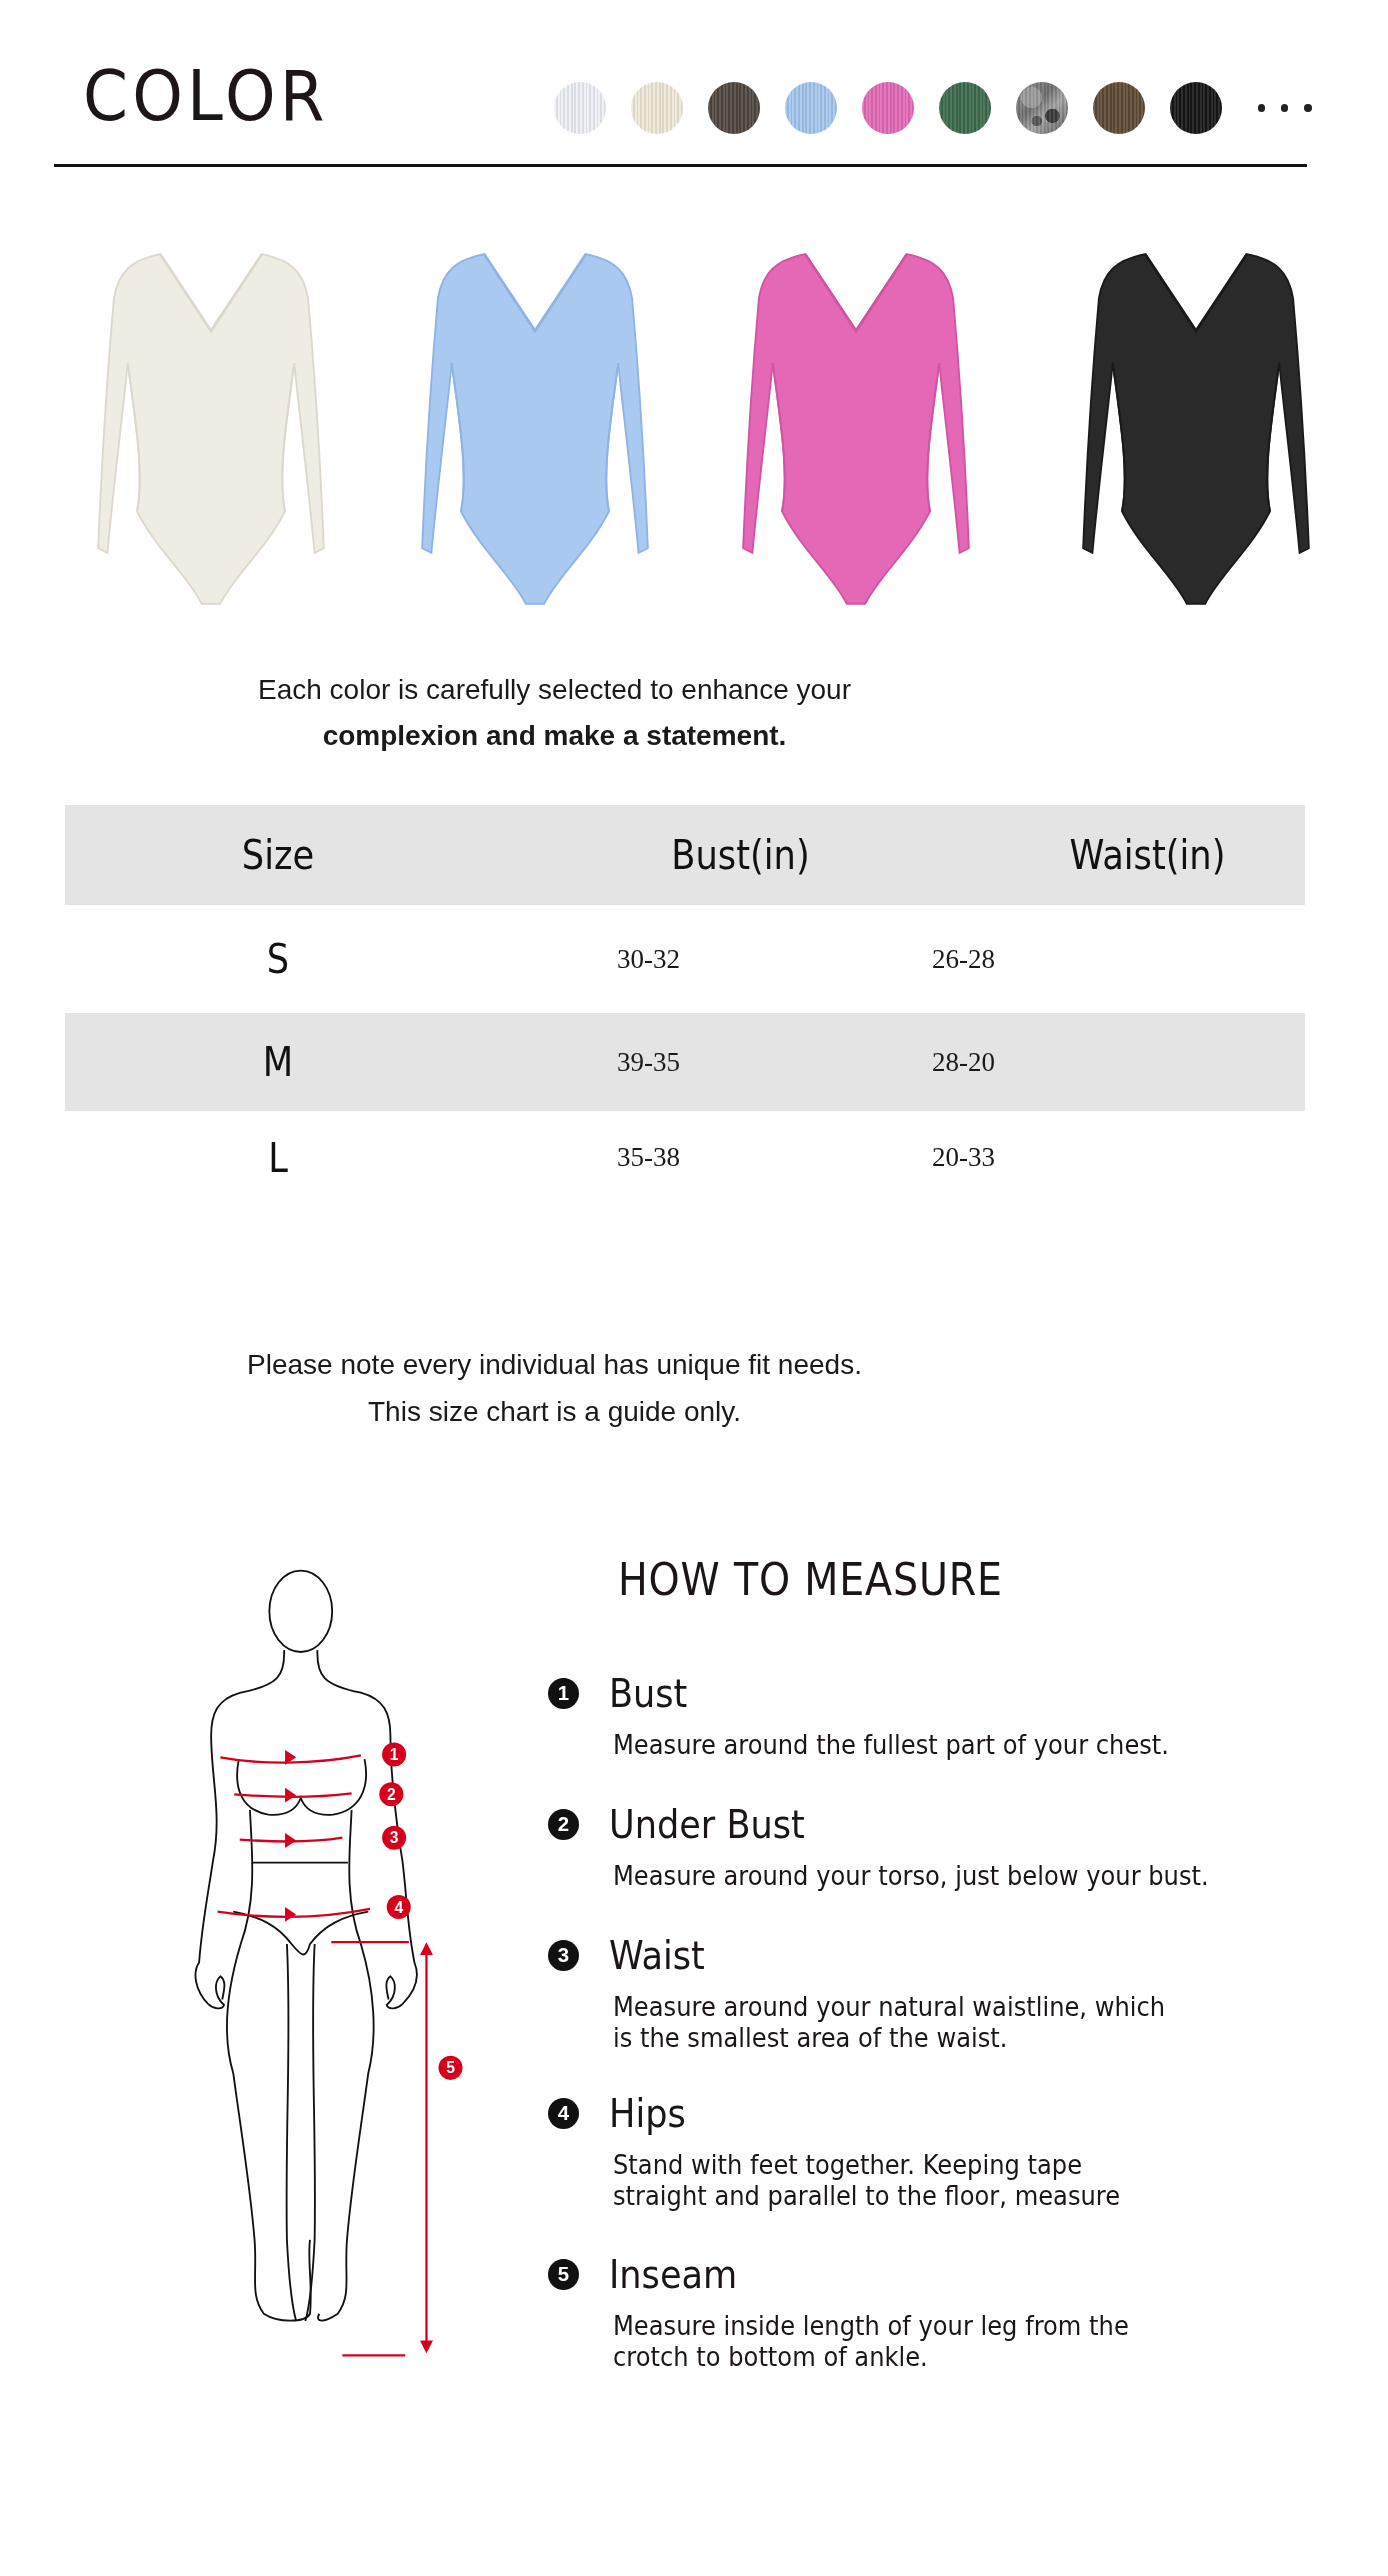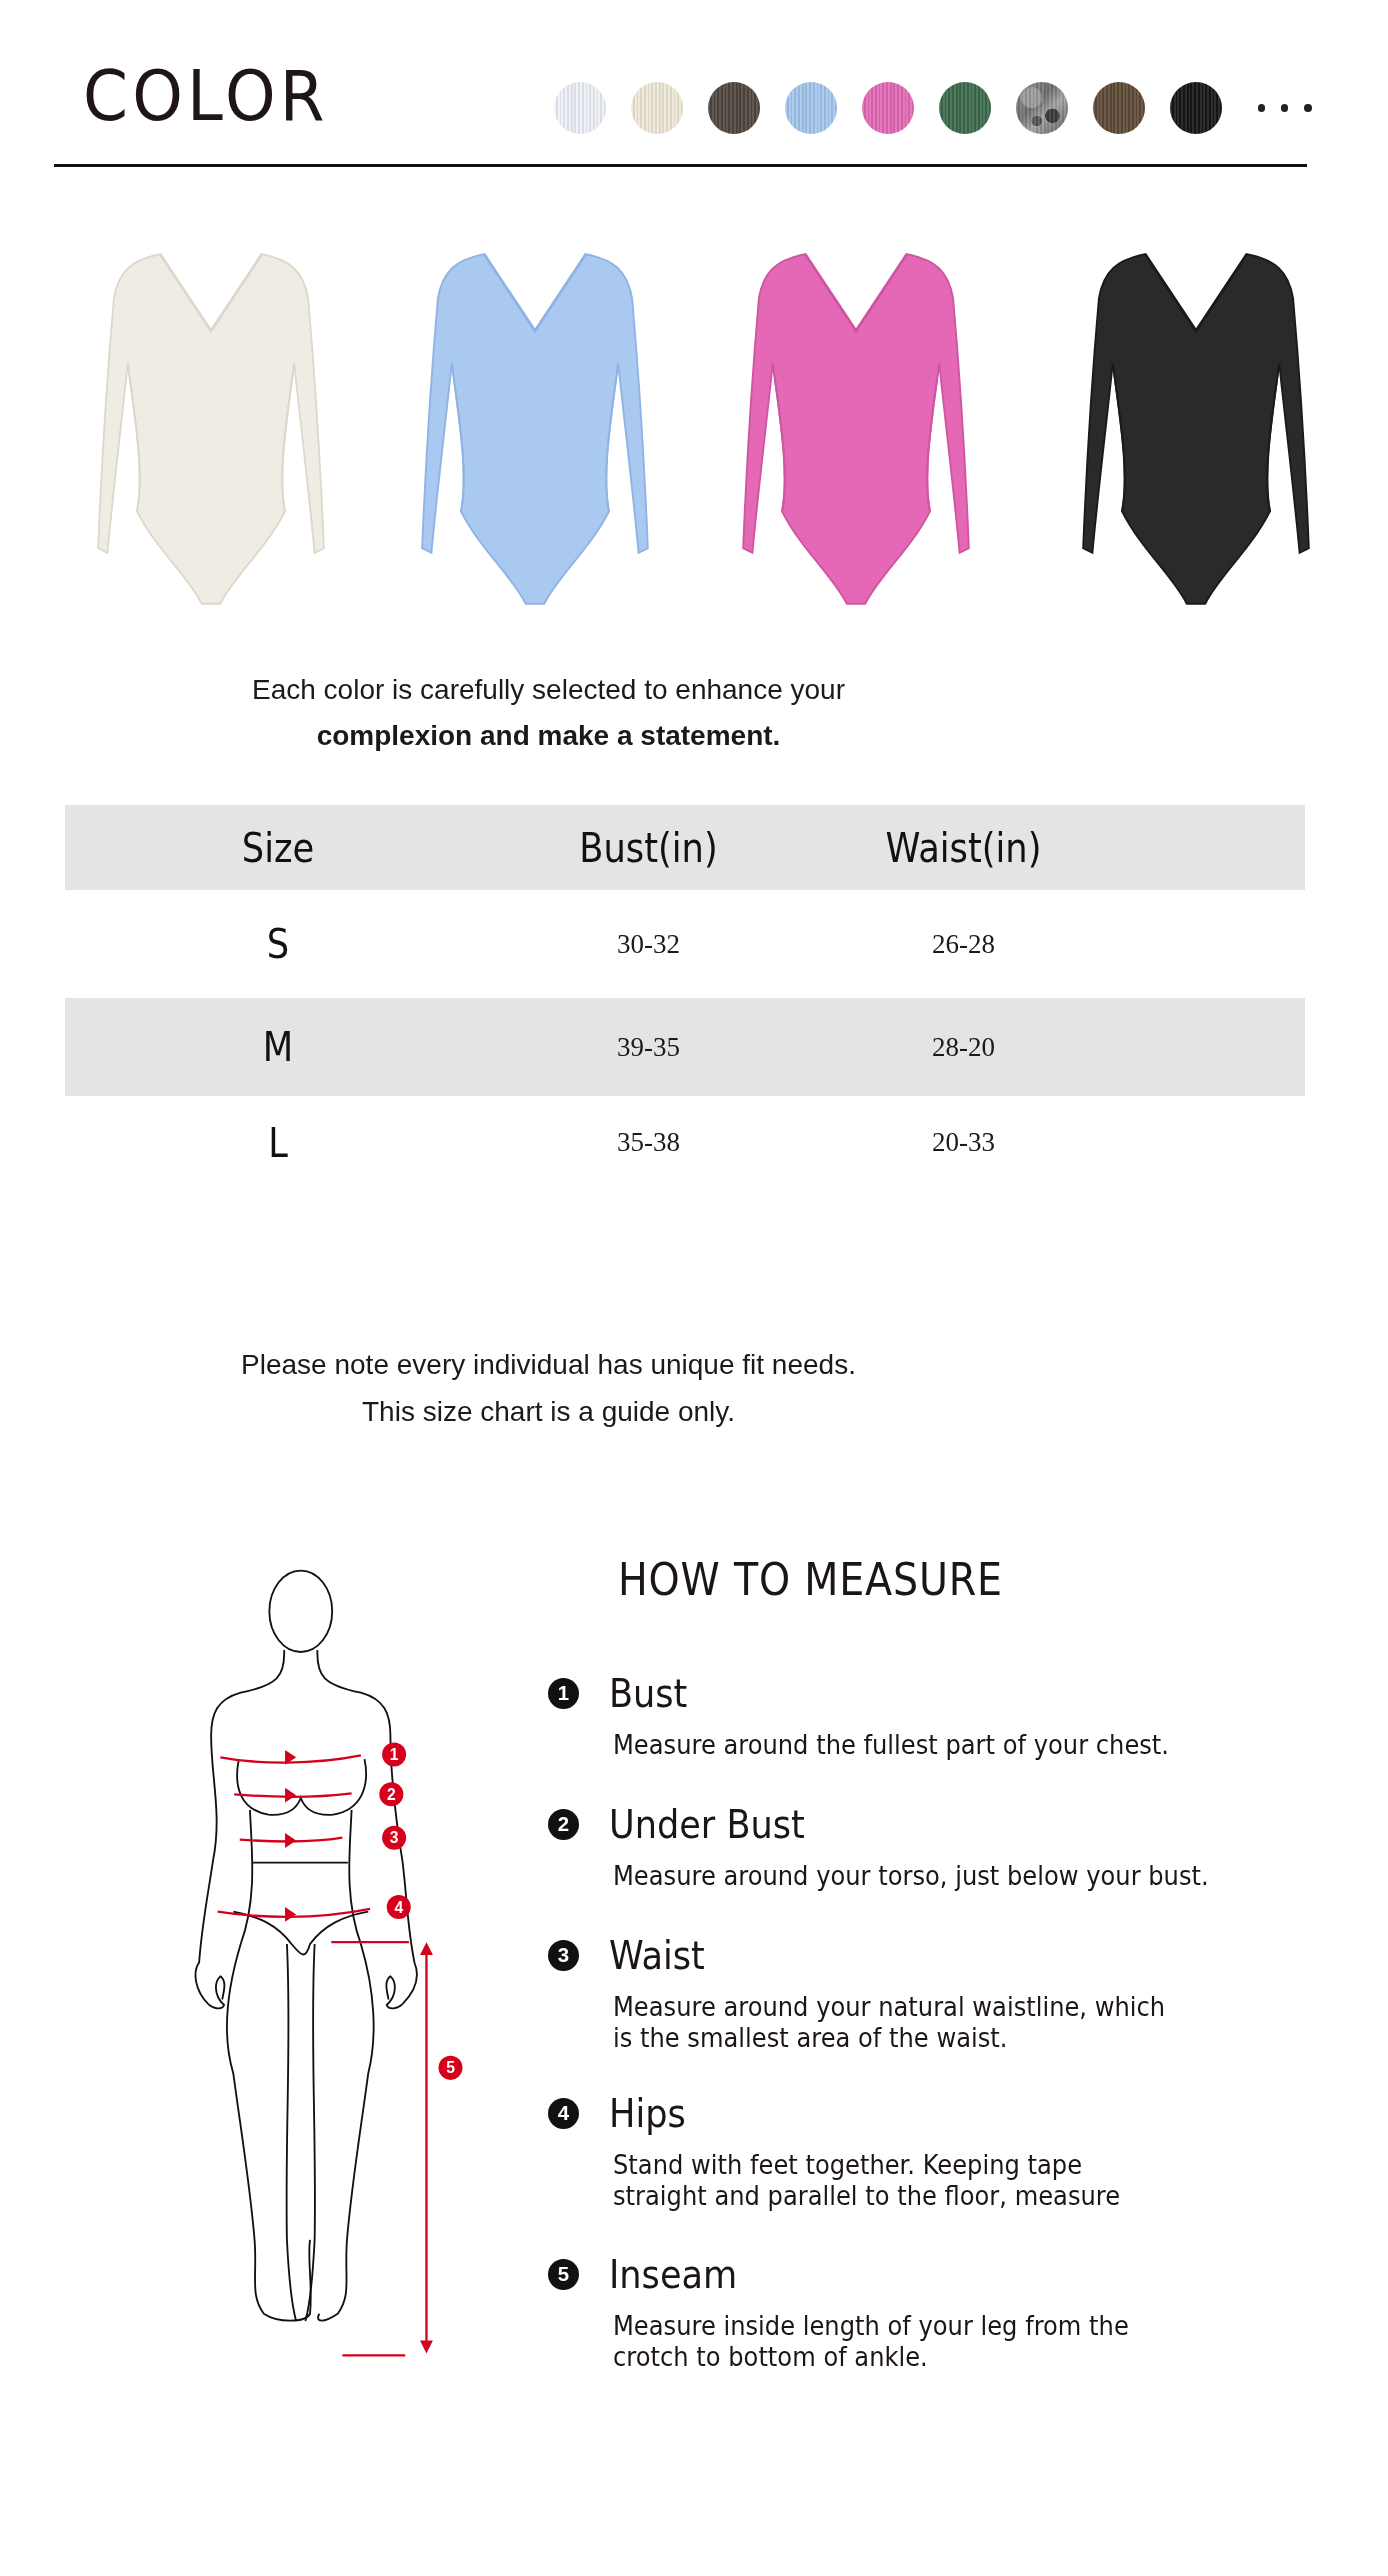--- a/index.html
+++ b/index.html
@@ -14,21 +14,21 @@
   .swatch.marble { background: radial-gradient(circle at 30% 30%, #9a9a9a 0 20%, transparent 21%), radial-gradient(circle at 70% 65%, #3a3a3a 0 14%, transparent 15%), radial-gradient(circle at 40% 75%, #555 0 10%, transparent 11%), linear-gradient(135deg,#8a8a8a,#6e6e6e 40%,#a3a3a3 60%,#5a5a5a); }
   #more-dots { display:flex; gap:15.7px; margin-left:11px; cursor:pointer; }
   #more-dots span { width:7.4px; height:7.4px; border-radius:50%; background:#222; display:block; }
   #header-divider { left:54px; top:164px; width:1253px; height:2.8px; background:#111; }
 
   
   .product { top:243px; width:278px; height:370px; }
   .product svg { width:100%; height:100%; display:block; }
 
   
-  .caption { left:0; width:1097px; text-align:center; font-size:28px; color:#1a1a1a; line-height:1; }
+  .caption { left:6px; width:1097px; text-align:center; font-size:28px; color:#1a1a1a; line-height:1; }
 
   
   #size-table { left:65px; top:805px; width:1240px; }
   .trow { display:flex; align-items:center; }
   .trow.gray { background:#e5e4e5; }
   .cell { text-align:center; }
   .c0 { width:426px; }
   .c1 { width:315px; }
   .c2 { width:315px; }
   .thead .cell { font-size:41px; color:#111; font-family:"DejaVu Sans", sans-serif; transform:scaleX(0.86); }
@@ -95,21 +95,21 @@
       <path d="M95 12 L150 95 L205 12 C235 18 250 30 255 60 C262 140 268 230 272 330 L262 335 C255 260 245 180 240 130 C232 190 222 250 230 290 C210 330 175 360 160 390 L140 390 C125 360 90 330 70 290 C78 250 68 190 60 130 C55 180 45 260 38 335 L28 330 C32 230 38 140 45 60 C50 30 65 18 95 12 Z" fill="#2a2a2a" stroke="#1a1a1a" stroke-width="2"></path>
       <path d="M95 12 L150 95 L205 12" fill="none" stroke="#1a1a1a" stroke-width="3"></path>
       <path d="M60 130 C68 190 78 250 70 290 M240 130 C232 190 222 250 230 290" fill="none" stroke="#1a1a1a" stroke-width="2"></path>
     </svg>
   </div>
 
 <div class="caption abs" style="top:676px;">Each color is carefully selected to enhance your</div>
 <div class="caption abs" style="top:722px;font-weight:bold;">complexion and make a statement.</div>
 
 <div id="size-table" class="abs">
-  <div class="trow thead gray" style="height:85px;">
+  <div class="trow thead gray" style="height:100px;justify-content:space-between;">
     <div class="cell c0">Size</div>
     <div class="cell c1">Bust(in)</div>
     <div class="cell c2">Waist(in)</div>
   </div>
   <div class="trow tbody" style="height:108px;">
     <div class="cell c0">S</div>
     <div class="cell c1">30-32</div>
     <div class="cell c2">26-28</div>
   </div>
   <div class="trow tbody gray" style="height:98px;">

